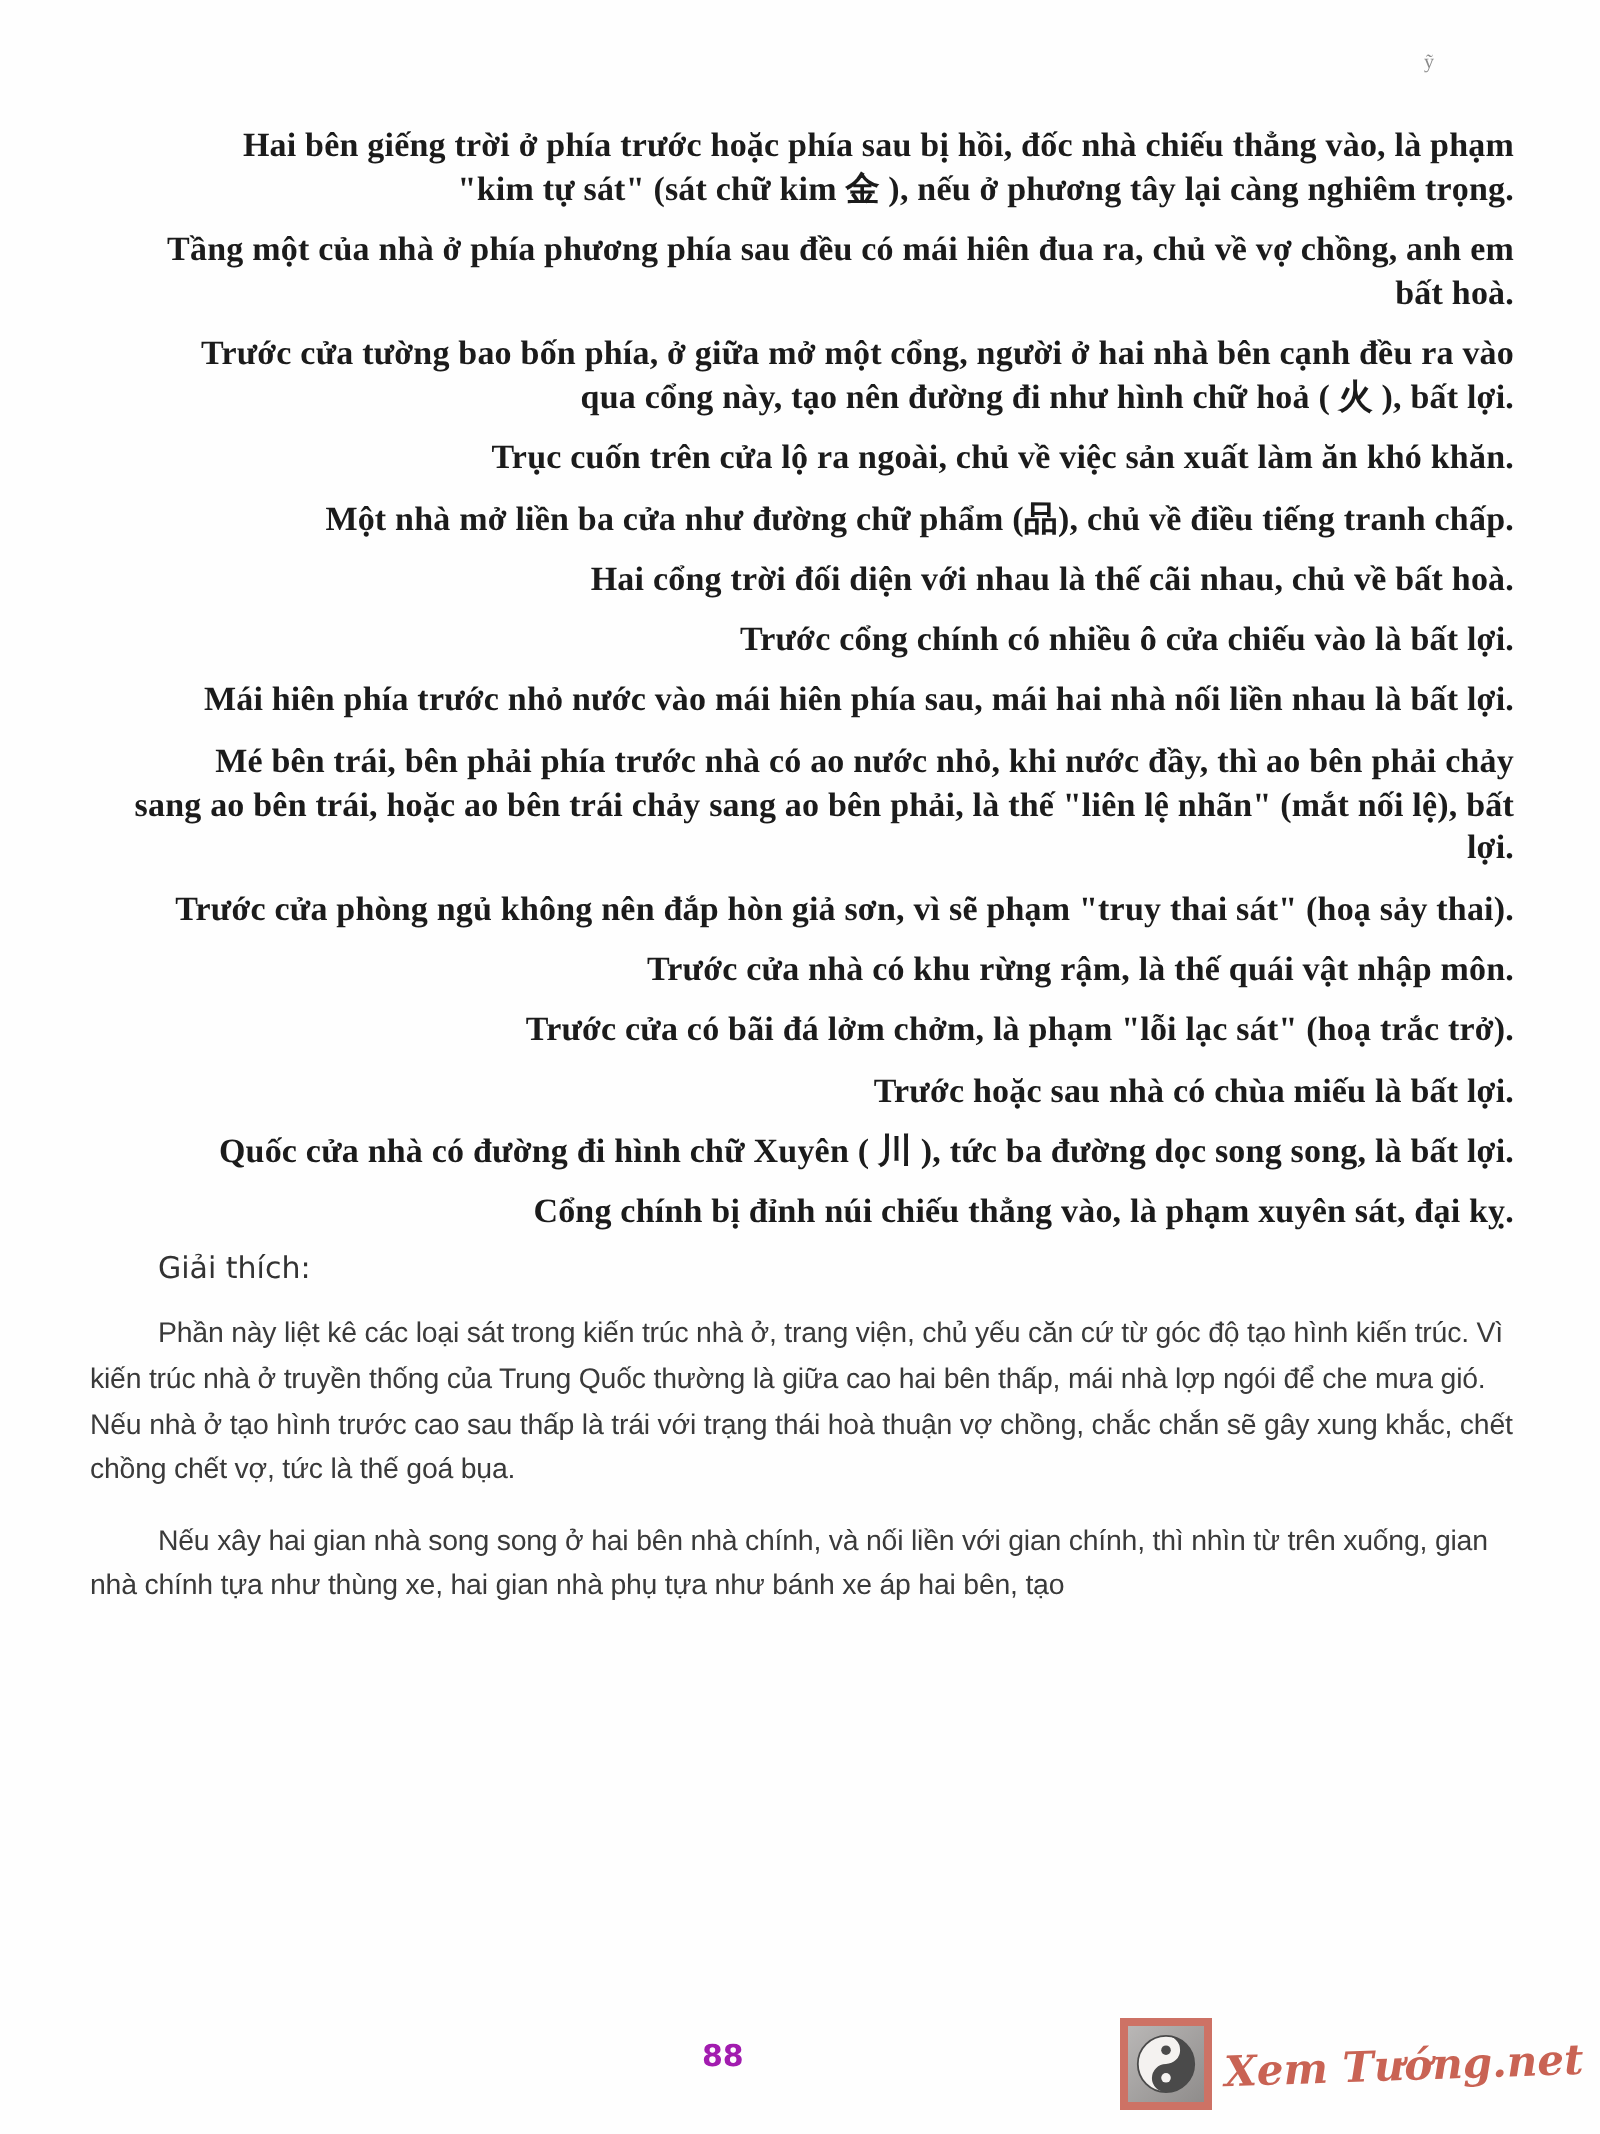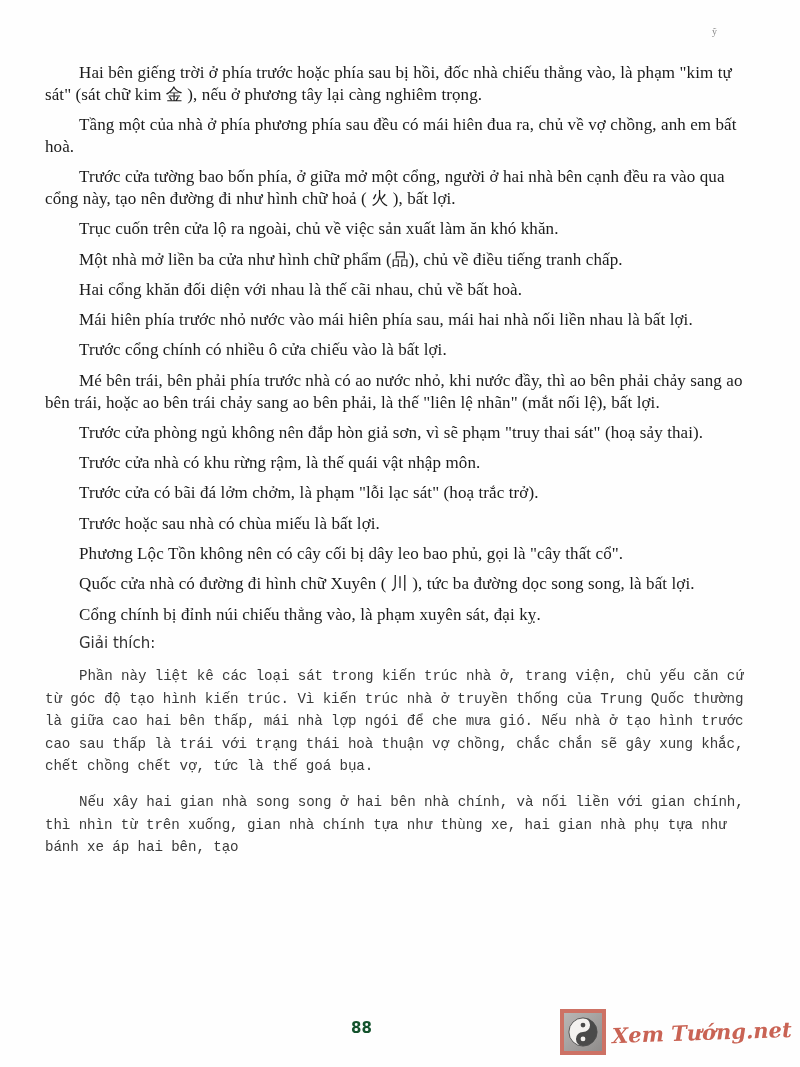--- a/index.html
+++ b/index.html
@@ -18,54 +18,54 @@
   .content {
     position: absolute;
     top: 62px;
     left: 45px;
     width: 712px;
   }
   .par {
     margin: 0 0 8.5px 0;
     font-size: 17px;
     line-height: 21.8px;
-    font-weight: normal;
+    font-weight: bold;
     color: #1b1b1b;
     text-indent: 34px;
     letter-spacing: 0.1px;
-    text-align: left;
+    text-align: right;
   }
   .explain-block {
   }
   .explain-heading {
     font-family: "DejaVu Sans", sans-serif;
     font-size: 15px;
     color: #323232;
     text-indent: 34px;
     margin: 0 0 13px 0;
   }
   .explain-par {
-    font-family: Liberation Mono, monospace;
+    font-family: Liberation Sans, sans-serif;
     font-size: 14.2px;
     line-height: 22.6px;
     font-weight: normal;
     color: #3a3a3a;
     text-indent: 34px;
     margin: 0 0 13px 0;
     letter-spacing: -0.1px;
   }
   .page-number {
     position: absolute;
     top: 1019px;
     left: 351px;
     width: 30px;
     font-family: "DejaVu Sans", sans-serif;
     font-size: 15px;
     font-weight: bold;
-    color: #14532d;
+    color: #a21caf;
     text-align: left;
   }
   .stray-mark {
     position: absolute;
     top: 26px;
     left: 712px;
     font-size: 10px;
     color: #8a8a8a;
     font-family: "Liberation Serif", serif;
   }
@@ -101,30 +101,29 @@
 
 <div class="page">
 
   <span class="stray-mark">ỹ</span>
 
   <div class="content">
     <p class="par">Hai bên giếng trời ở phía trước hoặc phía sau bị hồi, đốc nhà chiếu thẳng vào, là phạm "kim tự sát" (sát chữ kim 金 ), nếu ở phương tây lại càng nghiêm trọng.</p>
     <p class="par">Tầng một của nhà ở phía phương phía sau đều có mái hiên đua ra, chủ về vợ chồng, anh em bất hoà.</p>
     <p class="par">Trước cửa tường bao bốn phía, ở giữa mở một cổng, người ở hai nhà bên cạnh đều ra vào qua cổng này, tạo nên đường đi như hình chữ hoả ( 火 ), bất lợi.</p>
     <p class="par">Trục cuốn trên cửa lộ ra ngoài, chủ về việc sản xuất làm ăn khó khăn.</p>
-    <p class="par">Một nhà mở liền ba cửa như hình chữ phẩm (品), chủ về điều tiếng tranh chấp.</p>
-    <p class="par">Hai cổng khăn đối diện với nhau là thế cãi nhau, chủ về bất hoà.</p>
+    <p class="par">Một nhà mở liền ba cửa như đường chữ phẩm (品), chủ về điều tiếng tranh chấp.</p>
+    <p class="par">Hai cổng trời đối diện với nhau là thế cãi nhau, chủ về bất hoà.</p>
+    <p class="par">Trước cổng chính có nhiều ô cửa chiếu vào là bất lợi.</p>
     <p class="par">Mái hiên phía trước nhỏ nước vào mái hiên phía sau, mái hai nhà nối liền nhau là bất lợi.</p>
-    <p class="par">Trước cổng chính có nhiều ô cửa chiếu vào là bất lợi.</p>
     <p class="par">Mé bên trái, bên phải phía trước nhà có ao nước nhỏ, khi nước đầy, thì ao bên phải chảy sang ao bên trái, hoặc ao bên trái chảy sang ao bên phải, là thế "liên lệ nhãn" (mắt nối lệ), bất lợi.</p>
     <p class="par">Trước cửa phòng ngủ không nên đắp hòn giả sơn, vì sẽ phạm "truy thai sát" (hoạ sảy thai).</p>
     <p class="par">Trước cửa nhà có khu rừng rậm, là thế quái vật nhập môn.</p>
     <p class="par">Trước cửa có bãi đá lởm chởm, là phạm "lỗi lạc sát" (hoạ trắc trở).</p>
     <p class="par">Trước hoặc sau nhà có chùa miếu là bất lợi.</p>
-    <p class="par">Phương Lộc Tồn không nên có cây cối bị dây leo bao phủ, gọi là "cây thất cổ".</p>
     <p class="par">Quốc cửa nhà có đường đi hình chữ Xuyên ( 川 ), tức ba đường dọc song song, là bất lợi.</p>
     <p class="par">Cổng chính bị đỉnh núi chiếu thẳng vào, là phạm xuyên sát, đại kỵ.</p>
 
     <div class="explain-block">
       <p class="explain-heading">Giải thích:</p>
       <p class="explain-par">Phần này liệt kê các loại sát trong kiến trúc nhà ở, trang viện, chủ yếu căn cứ từ góc độ tạo hình kiến trúc. Vì kiến trúc nhà ở truyền thống của Trung Quốc thường là giữa cao hai bên thấp, mái nhà lợp ngói để che mưa gió. Nếu nhà ở tạo hình trước cao sau thấp là trái với trạng thái hoà thuận vợ chồng, chắc chắn sẽ gây xung khắc, chết chồng chết vợ, tức là thế goá bụa.</p>
       <p class="explain-par">Nếu xây hai gian nhà song song ở hai bên nhà chính, và nối liền với gian chính, thì nhìn từ trên xuống, gian nhà chính tựa như thùng xe, hai gian nhà phụ tựa như bánh xe áp hai bên, tạo</p>
     </div>
   </div>
 

